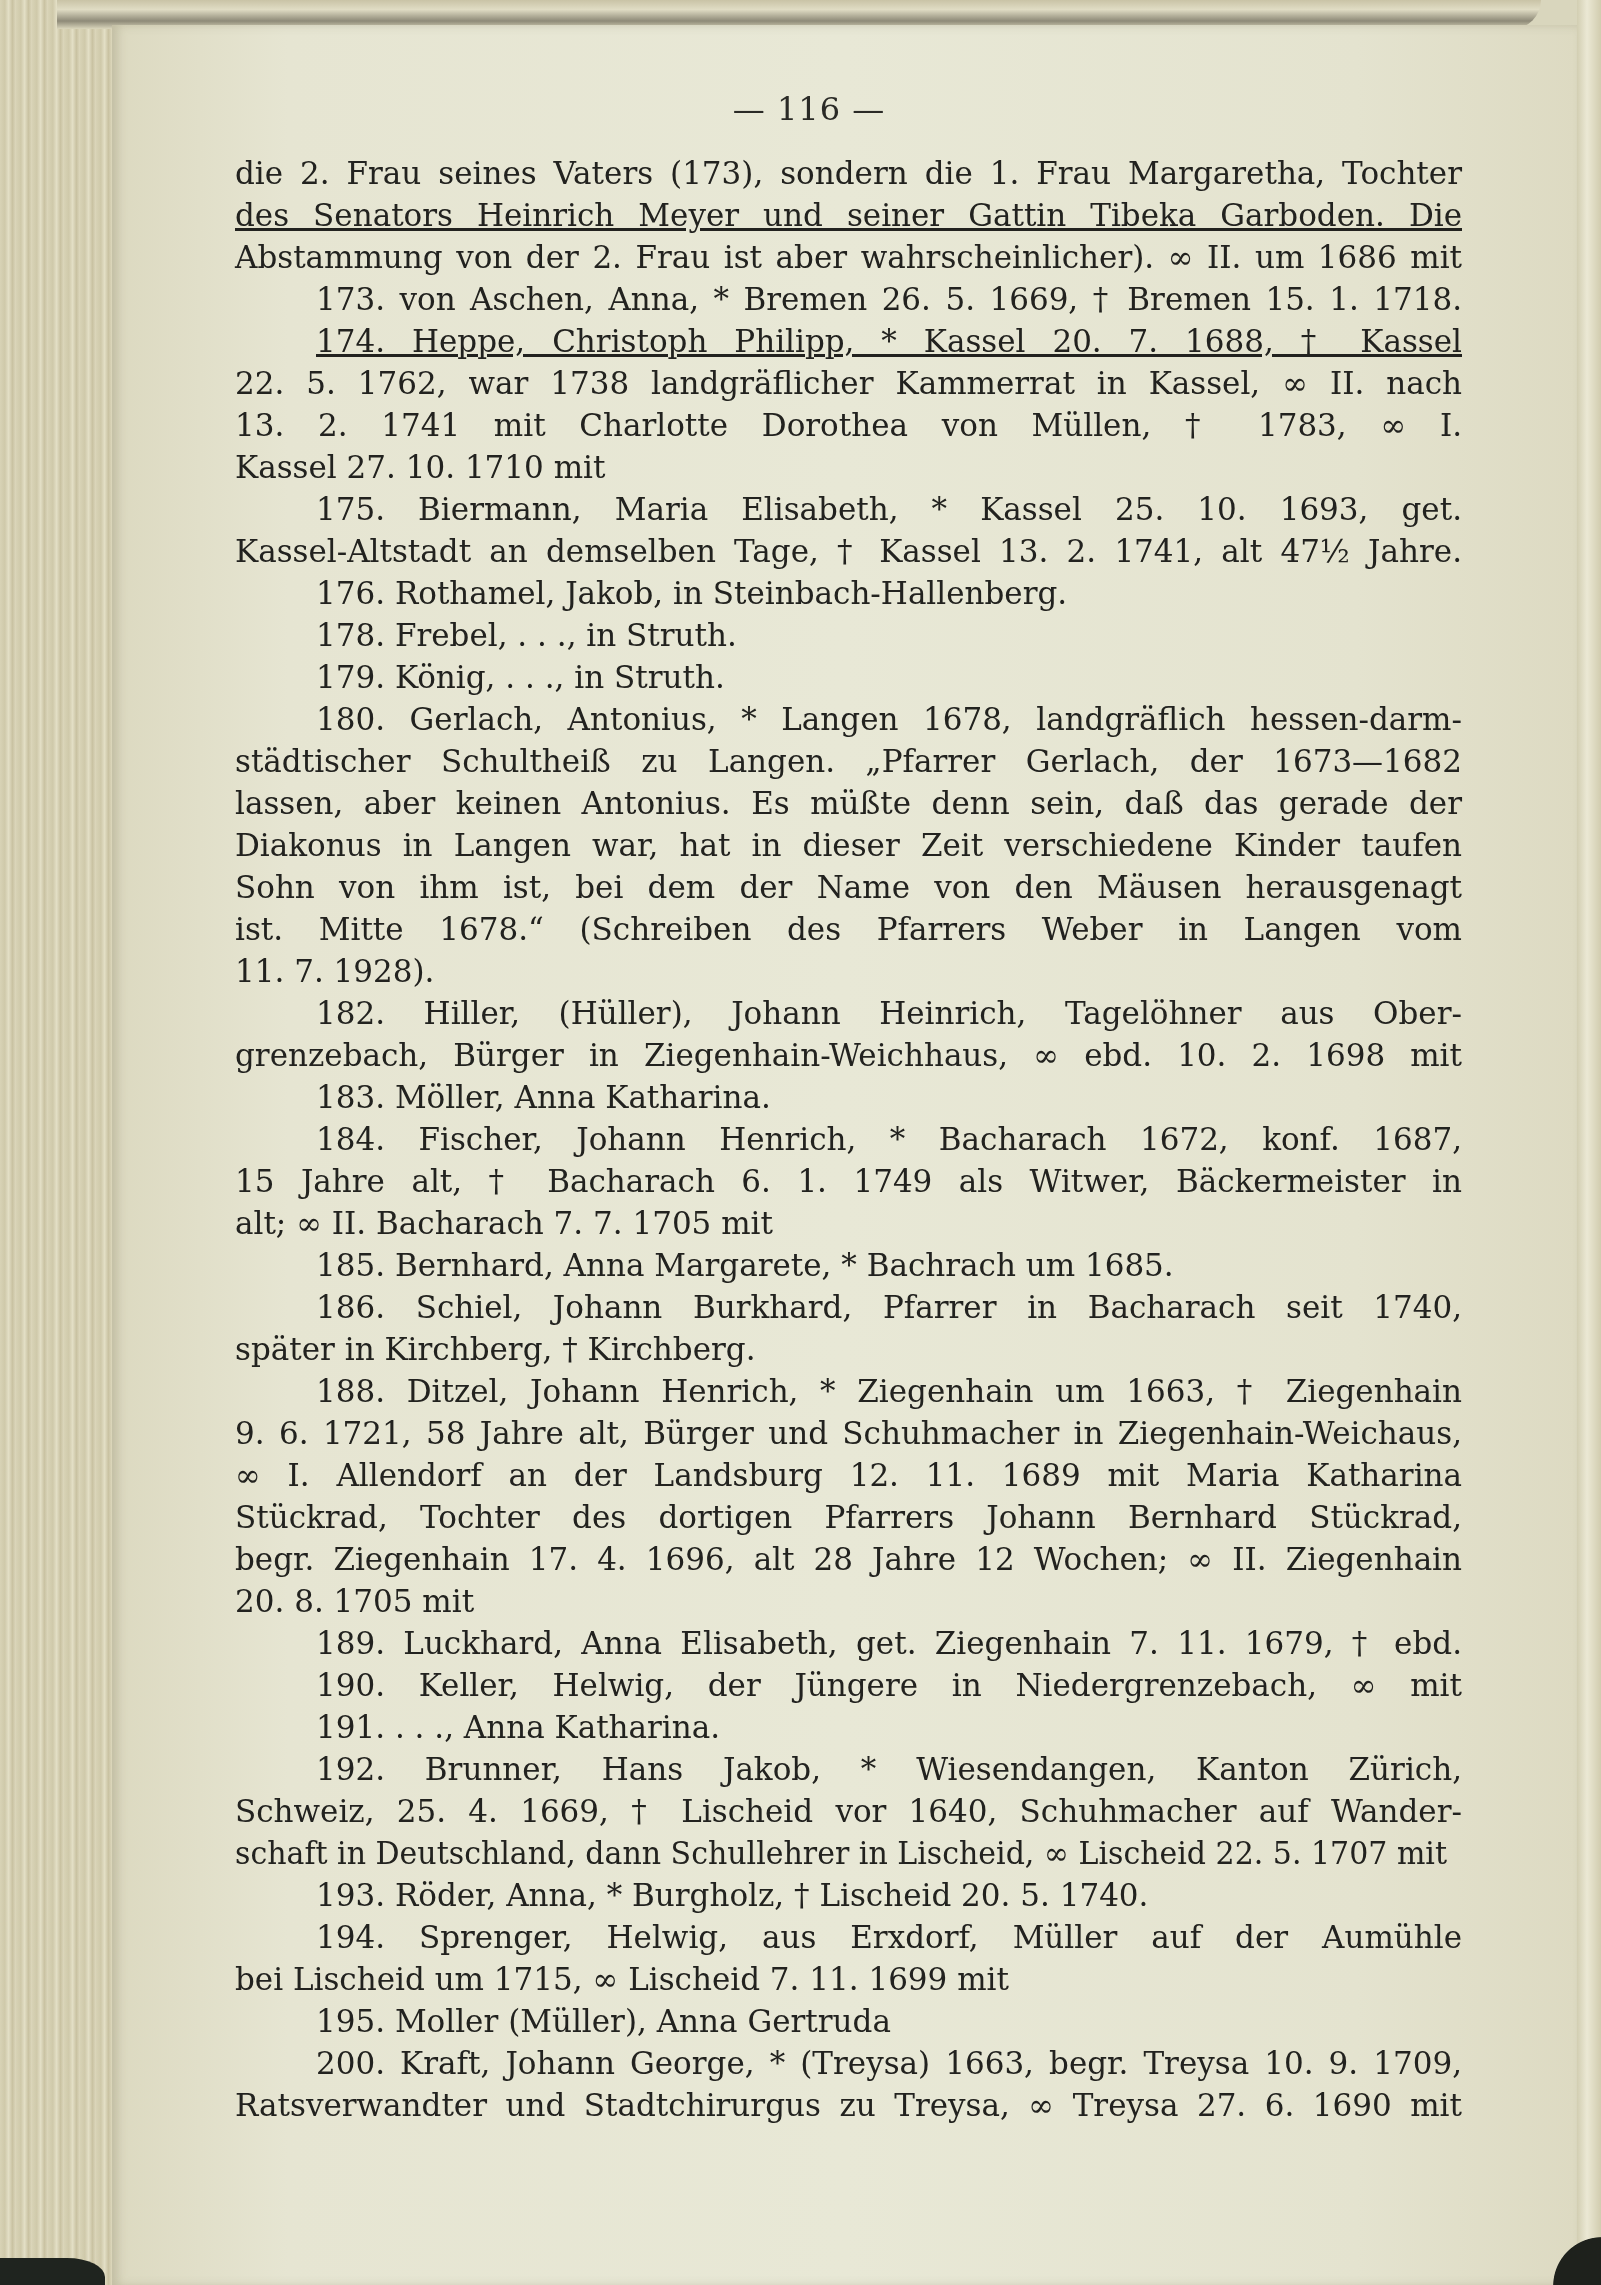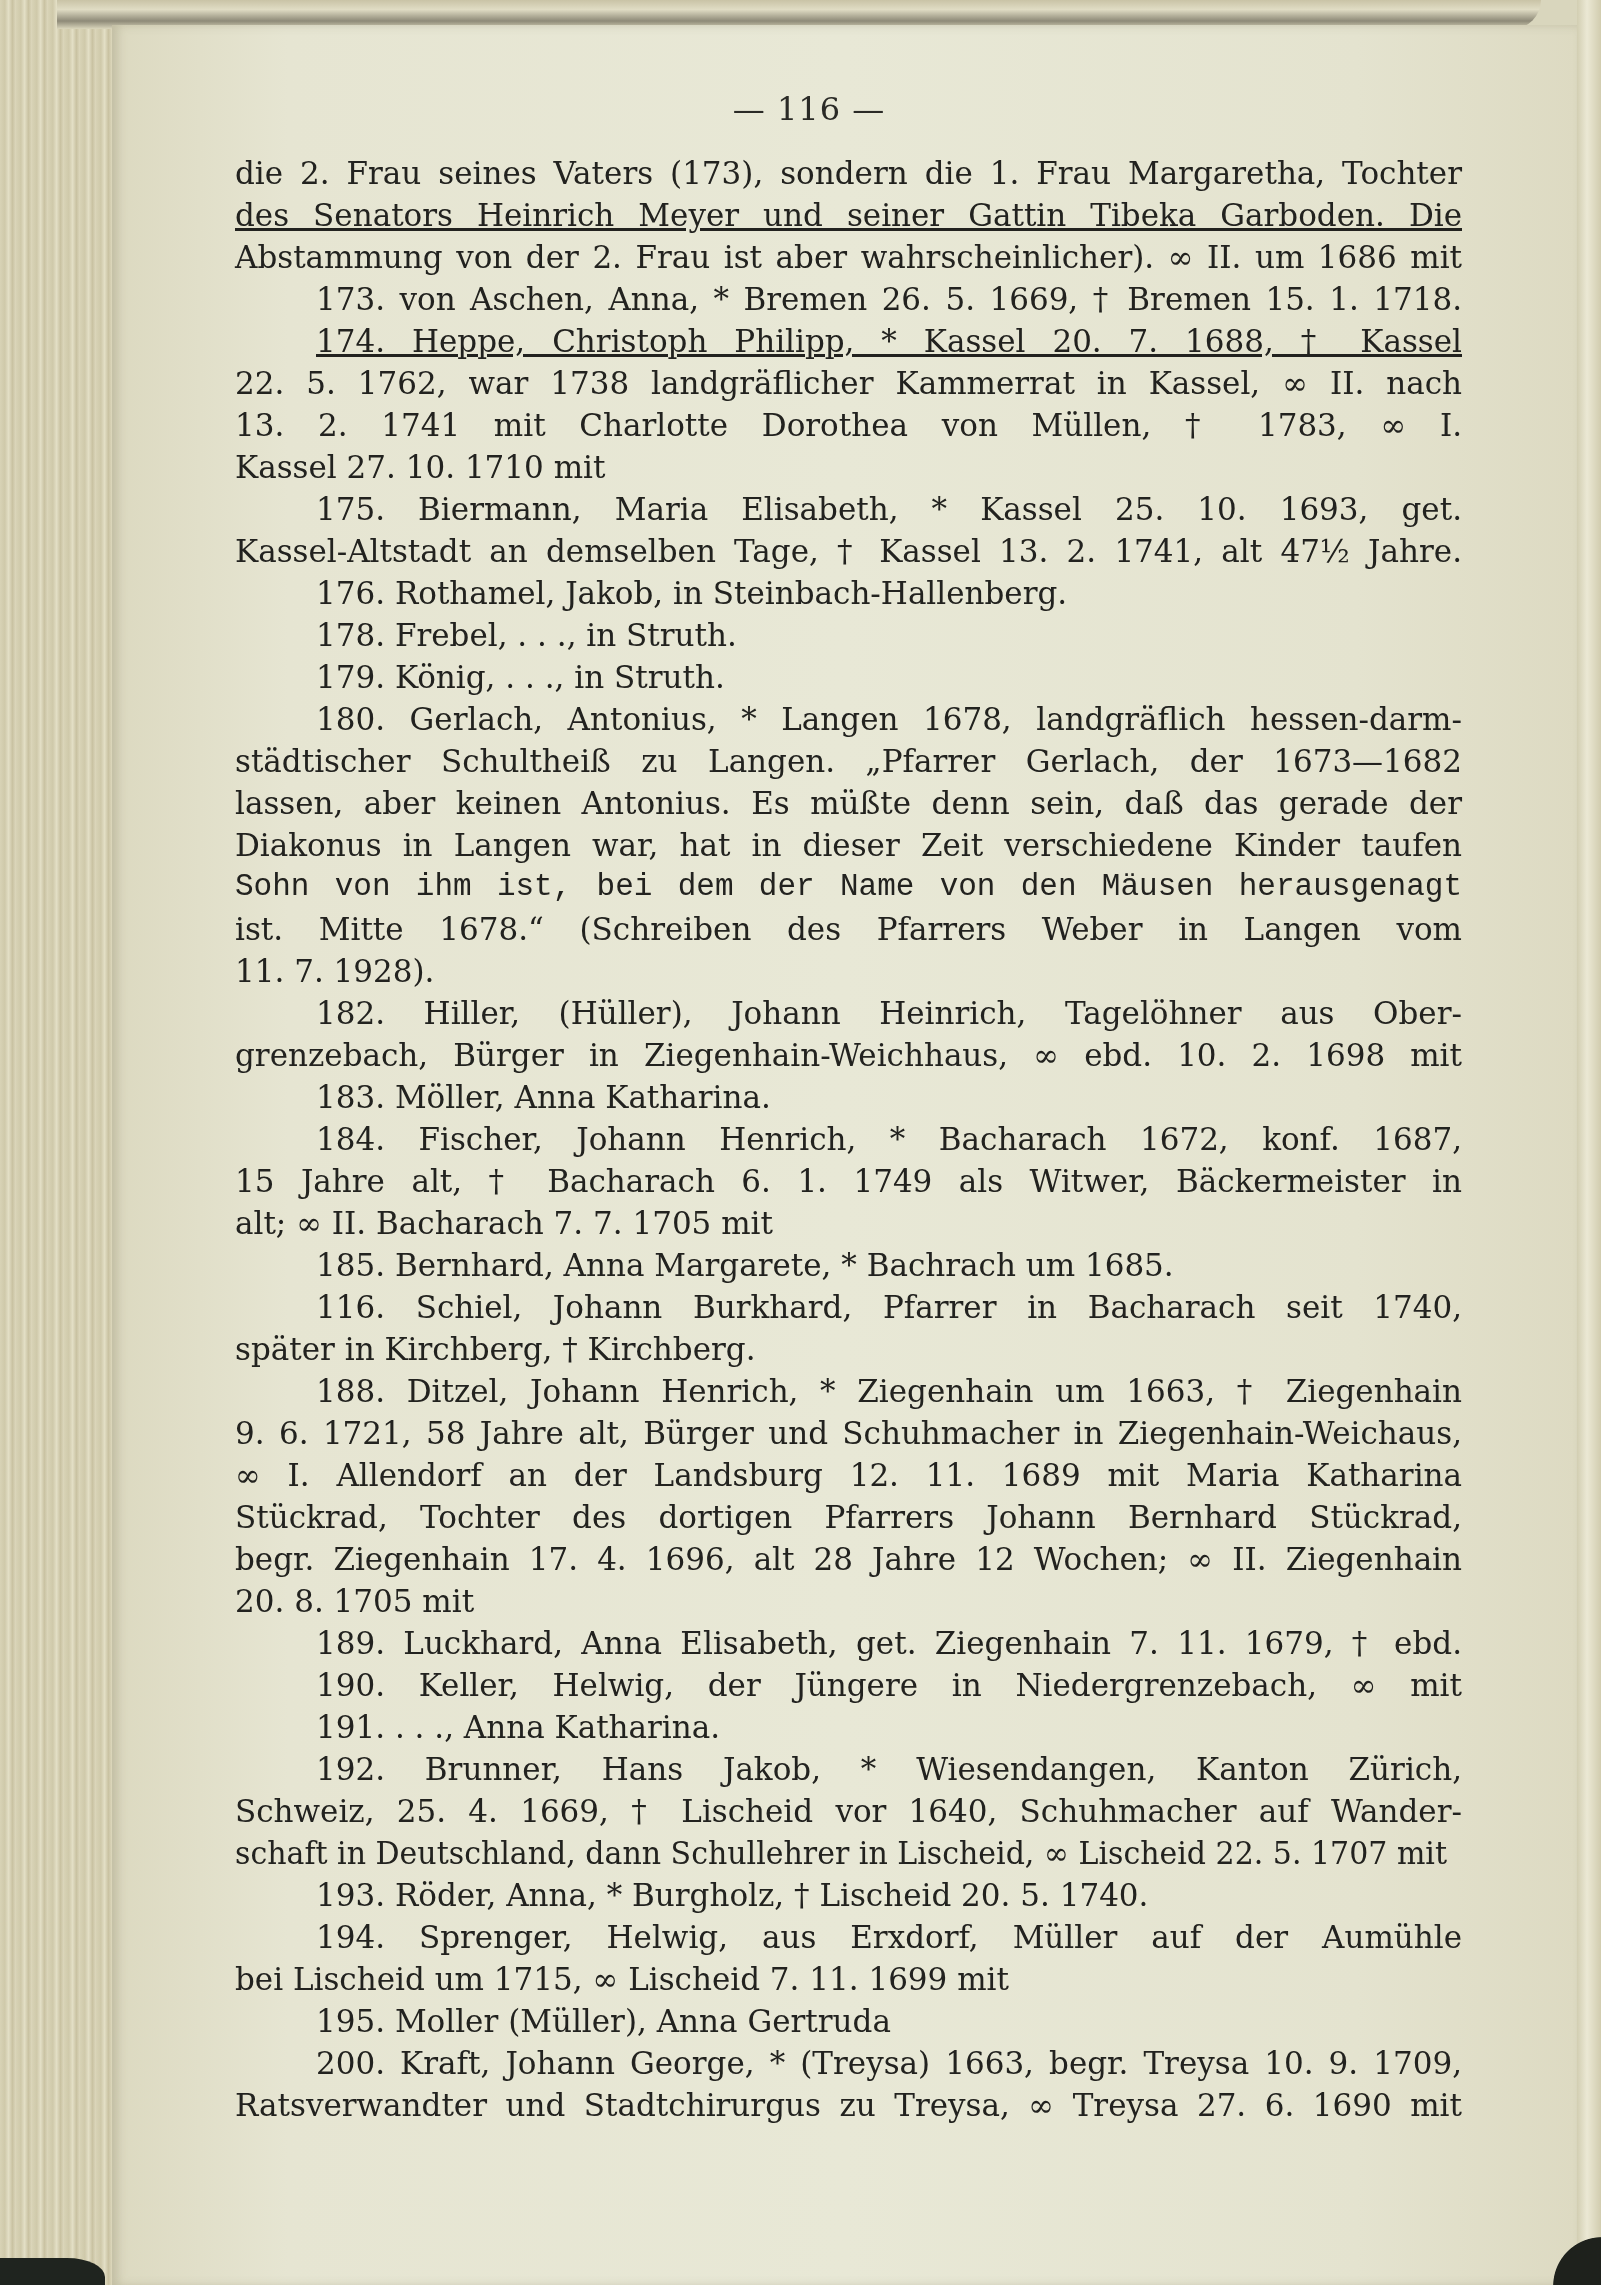--- a/index.html
+++ b/index.html
@@ -72,31 +72,31 @@
     <span class="line short" style="display: block; width: 1227px; box-sizing: border-box;">Kassel 27. 10. 1710 mit</span>
     <span class="line indent" style="display: block; width: 1227px; box-sizing: border-box;">175. Biermann, Maria Elisabeth, * Kassel 25. 10. 1693, get.</span>
     <span class="line" style="display: block; width: 1227px; box-sizing: border-box;">Kassel-Altstadt an demselben Tage, † Kassel 13. 2. 1741, alt 47½ Jahre.</span>
     <span class="line indent short" style="display: block; width: 1227px; box-sizing: border-box;">176. Rothamel, Jakob, in Steinbach-Hallenberg.</span>
     <span class="line indent short" style="display: block; width: 1227px; box-sizing: border-box;">178. Frebel, . . ., in Struth.</span>
     <span class="line indent short" style="display: block; width: 1227px; box-sizing: border-box;">179. König, . . ., in Struth.</span>
     <span class="line indent" style="display: block; width: 1227px; box-sizing: border-box;">180. Gerlach, Antonius, * Langen 1678, landgräflich hessen-darm-</span>
     <span class="line" style="display: block; width: 1227px; box-sizing: border-box;">städtischer Schultheiß zu Langen. „Pfarrer Gerlach, der 1673—1682</span>
     <span class="line" style="display: block; width: 1227px; box-sizing: border-box;">lassen, aber keinen Antonius. Es müßte denn sein, daß das gerade der</span>
     <span class="line" style="display: block; width: 1227px; box-sizing: border-box;">Diakonus in Langen war, hat in dieser Zeit verschiedene Kinder taufen</span>
-    <span class="line" style="display: block; width: 1227px; box-sizing: border-box; font-family: Liberation Mono, monospace;">Sohn von ihm ist, bei dem der Name von den Mäusen herausgenagt</span>
+    <span class="line" style="display: block; width: 1227px; box-sizing: border-box;">Sohn von ihm ist, bei dem der Name von den Mäusen herausgenagt</span>
     <span class="line" style="display: block; width: 1227px; box-sizing: border-box;">ist. Mitte 1678.“ (Schreiben des Pfarrers Weber in Langen vom</span>
     <span class="line short" style="display: block; width: 1227px; box-sizing: border-box;">11. 7. 1928).</span>
     <span class="line indent" style="display: block; width: 1227px; box-sizing: border-box;">182. Hiller, (Hüller), Johann Heinrich, Tagelöhner aus Ober-</span>
     <span class="line" style="display: block; width: 1227px; box-sizing: border-box;">grenzebach, Bürger in Ziegenhain-Weichhaus, ∞ ebd. 10. 2. 1698 mit</span>
     <span class="line indent short" style="display: block; width: 1227px; box-sizing: border-box;">183. Möller, Anna Katharina.</span>
     <span class="line indent" style="display: block; width: 1227px; box-sizing: border-box;">184. Fischer, Johann Henrich, * Bacharach 1672, konf. 1687,</span>
     <span class="line" style="display: block; width: 1227px; box-sizing: border-box;">15 Jahre alt, † Bacharach 6. 1. 1749 als Witwer, Bäckermeister in</span>
     <span class="line short" style="display: block; width: 1227px; box-sizing: border-box;">alt; ∞ II. Bacharach 7. 7. 1705 mit</span>
     <span class="line indent short" style="display: block; width: 1227px; box-sizing: border-box;">185. Bernhard, Anna Margarete, * Bachrach um 1685.</span>
-    <span class="line indent" style="display: block; width: 1227px; box-sizing: border-box;">116. Schiel, Johann Burkhard, Pfarrer in Bacharach seit 1740,</span>
+    <span class="line indent" style="display: block; width: 1227px; box-sizing: border-box;">186. Schiel, Johann Burkhard, Pfarrer in Bacharach seit 1740,</span>
     <span class="line short" style="display: block; width: 1227px; box-sizing: border-box;">später in Kirchberg, † Kirchberg.</span>
     <span class="line indent" style="display: block; width: 1227px; box-sizing: border-box;">188. Ditzel, Johann Henrich, * Ziegenhain um 1663, † Ziegenhain</span>
     <span class="line" style="display: block; width: 1227px; box-sizing: border-box;">9. 6. 1721, 58 Jahre alt, Bürger und Schuhmacher in Ziegenhain-Weichaus,</span>
     <span class="line" style="display: block; width: 1227px; box-sizing: border-box;">∞ I. Allendorf an der Landsburg 12. 11. 1689 mit Maria Katharina</span>
     <span class="line" style="display: block; width: 1227px; box-sizing: border-box;">Stückrad, Tochter des dortigen Pfarrers Johann Bernhard Stückrad,</span>
     <span class="line" style="display: block; width: 1227px; box-sizing: border-box;">begr. Ziegenhain 17. 4. 1696, alt 28 Jahre 12 Wochen; ∞ II. Ziegenhain</span>
     <span class="line short" style="display: block; width: 1227px; box-sizing: border-box;">20. 8. 1705 mit</span>
     <span class="line indent" style="display: block; width: 1227px; box-sizing: border-box;">189. Luckhard, Anna Elisabeth, get. Ziegenhain 7. 11. 1679, † ebd.</span>
     <span class="line indent" style="display: block; width: 1227px; box-sizing: border-box;">190. Keller, Helwig, der Jüngere in Niedergrenzebach, ∞ mit</span>
     <span class="line indent short" style="display: block; width: 1227px; box-sizing: border-box;">191. . . ., Anna Katharina.</span>

